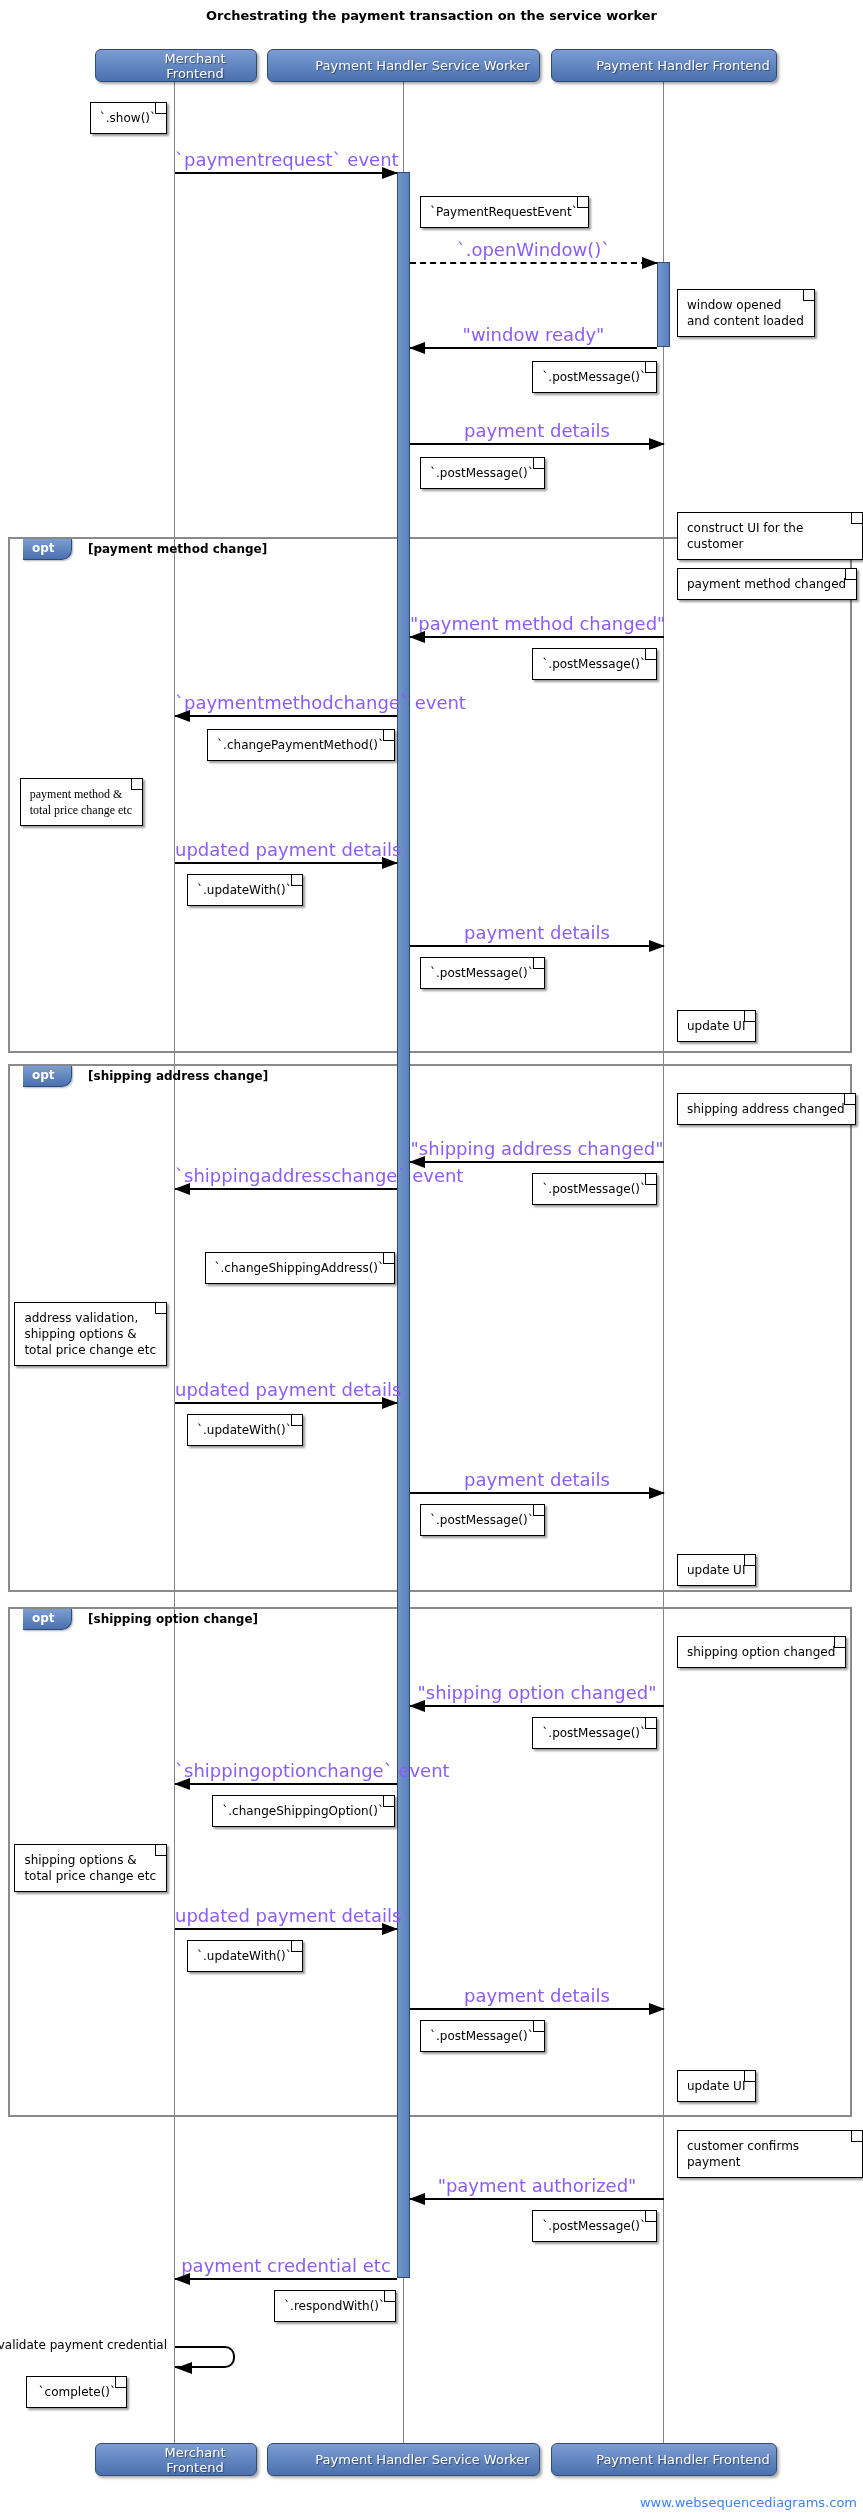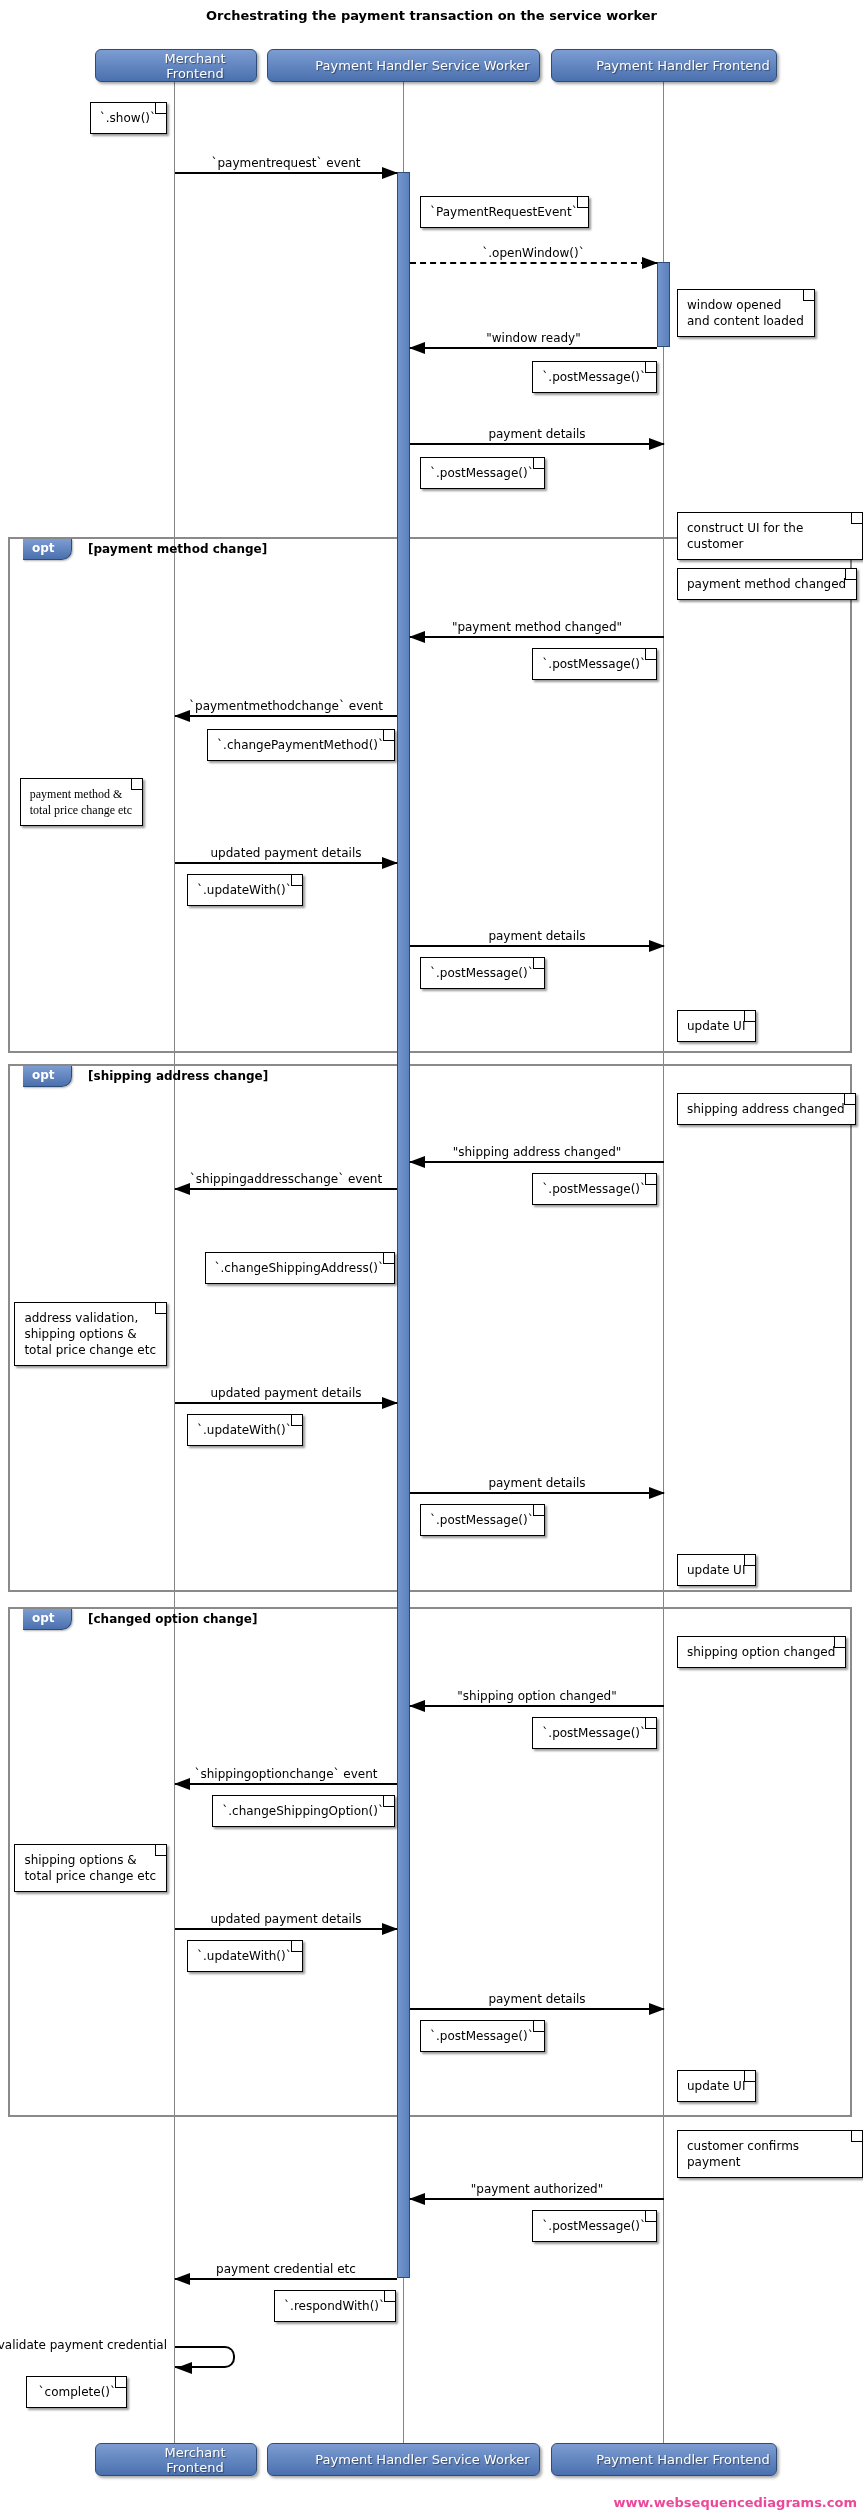--- a/index.html
+++ b/index.html
@@ -28,21 +28,21 @@
   .frame .tab { position: absolute; top: 0; left: 0;
                 background: linear-gradient(#7d9dd2, #4a70ae);
                 border-right: 1px solid #2e4d76; border-bottom: 1px solid #2e4d76;
                 border-radius: 0 0 10px 0; color: #fff; font-weight: bold;
                 font-size: 12px; padding: 2px 16px 4px 9px;
                 box-shadow: 1px 1px 2px rgba(0,0,0,0.3); margin-left: 13px; }
   .frame .cond { position: absolute; top: 3px; left: 78px; font-size: 12px; font-weight: bold; color: #000; white-space: nowrap; }
 
   .msg { position: absolute; height: 22px; z-index: 3; }
   .msg .lbl { position: absolute; left: 0; right: 0; bottom: 4px; text-align: center;
-              font-size: 12px; color: #000000; white-space: nowrap; }
+              font-size: 18px; color: #8b5cf6; white-space: nowrap; }
   .msg .line { position: absolute; left: 0; right: 0; bottom: 0; height: 0; border-top: 2px solid #000; }
   .msg.dashed .line { border-top: 2px dashed #000; }
   .msg .head-r { position: absolute; right: -1px; bottom: -5px; width: 0; height: 0;
                  border-top: 6px solid transparent; border-bottom: 6px solid transparent;
                  border-left: 16px solid #000; }
   .msg .head-l { position: absolute; left: -1px; bottom: -5px; width: 0; height: 0;
                  border-top: 6px solid transparent; border-bottom: 6px solid transparent;
                  border-right: 16px solid #000; }
 
   .selfloop { position: absolute; width: 60px; height: 22px; z-index: 3;
@@ -52,21 +52,21 @@
               border-right: 16px solid #000; }
   .selflbl { position: absolute; font-size: 12px; white-space: nowrap; text-align: right; z-index: 3; }
 
   .note { position: absolute; background: #fff; border: 1px solid #000;
           padding: 7px 10px 7px 9px; font-size: 12px; line-height: 16px; color: #000;
           white-space: pre-line; z-index: 4;
           box-shadow: 2px 2px 2px rgba(0,0,0,0.4); }
   .note::after { content: ""; position: absolute; top: 0; right: 0; width: 10px; height: 10px;
                  background: #fff; border-left: 1px solid #000; border-bottom: 1px solid #000; }
 
-  .watermark { position: absolute; top: 2495px; right: 6px; font-size: 13px; color: #ec4899; font-weight: bold; }
+  .watermark { position: absolute; top: 2495px; right: 6px; font-size: 13px; color: #3b82f6; }
 </style>
 </head>
 <body>
 
 <div id="diagram">
 
   <div class="title">Orchestrating the payment transaction on the service worker</div>
 
   <div class="lifeline" style="left:174px; top:82px; height:2361px;"></div>
   <div class="lifeline" style="left:403px; top:82px; height:2361px;"></div>
@@ -75,21 +75,21 @@
   <div class="frame" style="left:8px; top:537px; width:844px; height:516px;">
     <div class="tab">opt</div>
     <div class="cond">[payment method change]</div>
   </div>
   <div class="frame" style="left:8px; top:1064px; width:844px; height:528px;">
     <div class="tab">opt</div>
     <div class="cond">[shipping address change]</div>
   </div>
   <div class="frame" style="left:8px; top:1607px; width:844px; height:510px;">
     <div class="tab">opt</div>
-    <div class="cond">[changed option change]</div>
+    <div class="cond">[shipping option change]</div>
   </div>
 
   <div class="activation" style="left:397px; top:172px; height:2106px;"></div>
   <div class="activation" style="left:657px; top:262px; height:85px;"></div>
 
   <div class="actor" style="left:95px; top:49px; width:162px;">Merchant Frontend</div>
   <div class="actor" style="left:267px; top:49px; width:273px;">Payment Handler Service Worker</div>
   <div class="actor" style="left:551px; top:49px; width:226px;">Payment Handler Frontend</div>
 
   <div class="msg" style="left:175px; top:152px; width:222px;">

